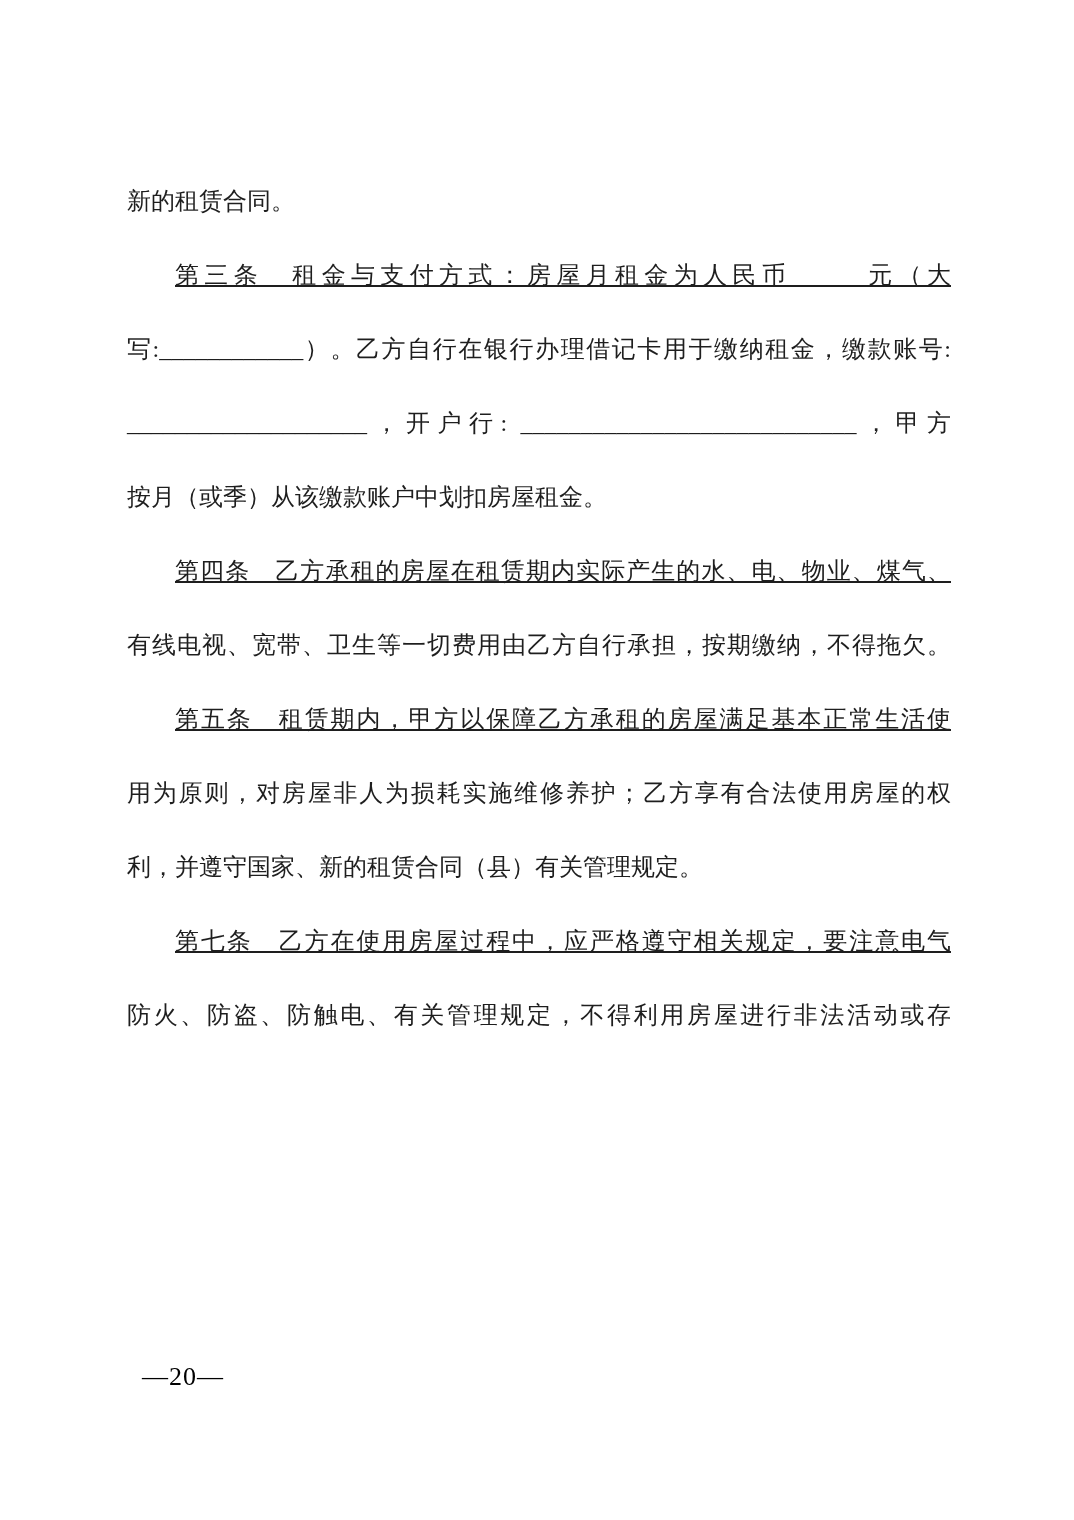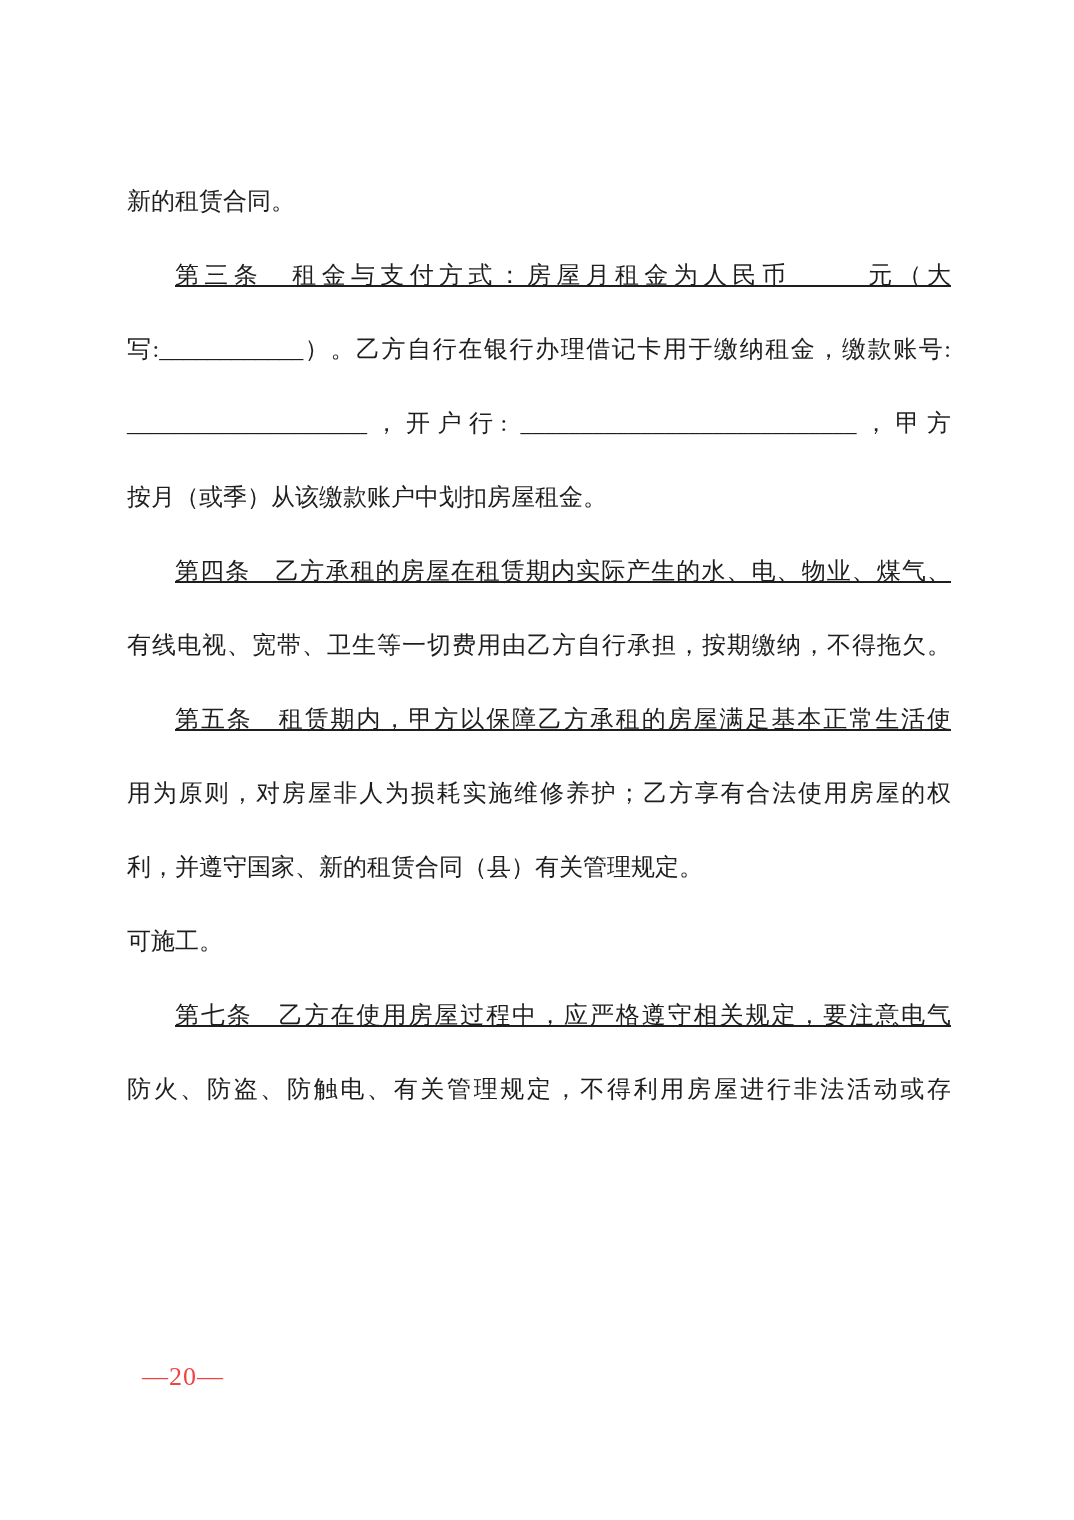--- a/index.html
+++ b/index.html
@@ -43,36 +43,35 @@
     text-decoration: underline;
   }
   .page-number {
     position: absolute;
     left: 142px;
     top: 1358px;
     height: 38px;
     line-height: 38px;
     font-size: 26px;
     letter-spacing: 1px;
-    color: #ef4444;
+    color: #000000;
   }
 </style>
 </head>
 <body>
 
 <div class="page">
   <div class="text-block">
       <div class="line">新的租赁合同。</div>
       <div class="line just indent">第三条　租金与支付方式：房屋月租金为人民币______元（大</div>
       <div class="line just">写:____________）。乙方自行在银行办理借记卡用于缴纳租金，缴款账号:</div>
       <div class="line just">____________________，开户行: ____________________________，甲方</div>
       <div class="line">按月（或季）从该缴款账户中划扣房屋租金。</div>
       <div class="line just indent">第四条　乙方承租的房屋在租赁期内实际产生的水、电、物业、煤气、</div>
       <div class="line just">有线电视、宽带、卫生等一切费用由乙方自行承担，按期缴纳，不得拖欠。</div>
       <div class="line just indent">第五条　租赁期内，甲方以保障乙方承租的房屋满足基本正常生活使</div>
       <div class="line just">用为原则，对房屋非人为损耗实施维修养护；乙方享有合法使用房屋的权</div>
       <div class="line">利，并遵守国家、新的租赁合同（县）有关管理规定。</div>
-      <div class="line">可施工。</div>
       <div class="line just indent">第七条　乙方在使用房屋过程中，应严格遵守相关规定，要注意电气</div>
       <div class="line just">防火、防盗、防触电、有关管理规定，不得利用房屋进行非法活动或存</div>
     </div>
   <div class="page-number">—20—</div>
 </div>
 
 </body></html>

